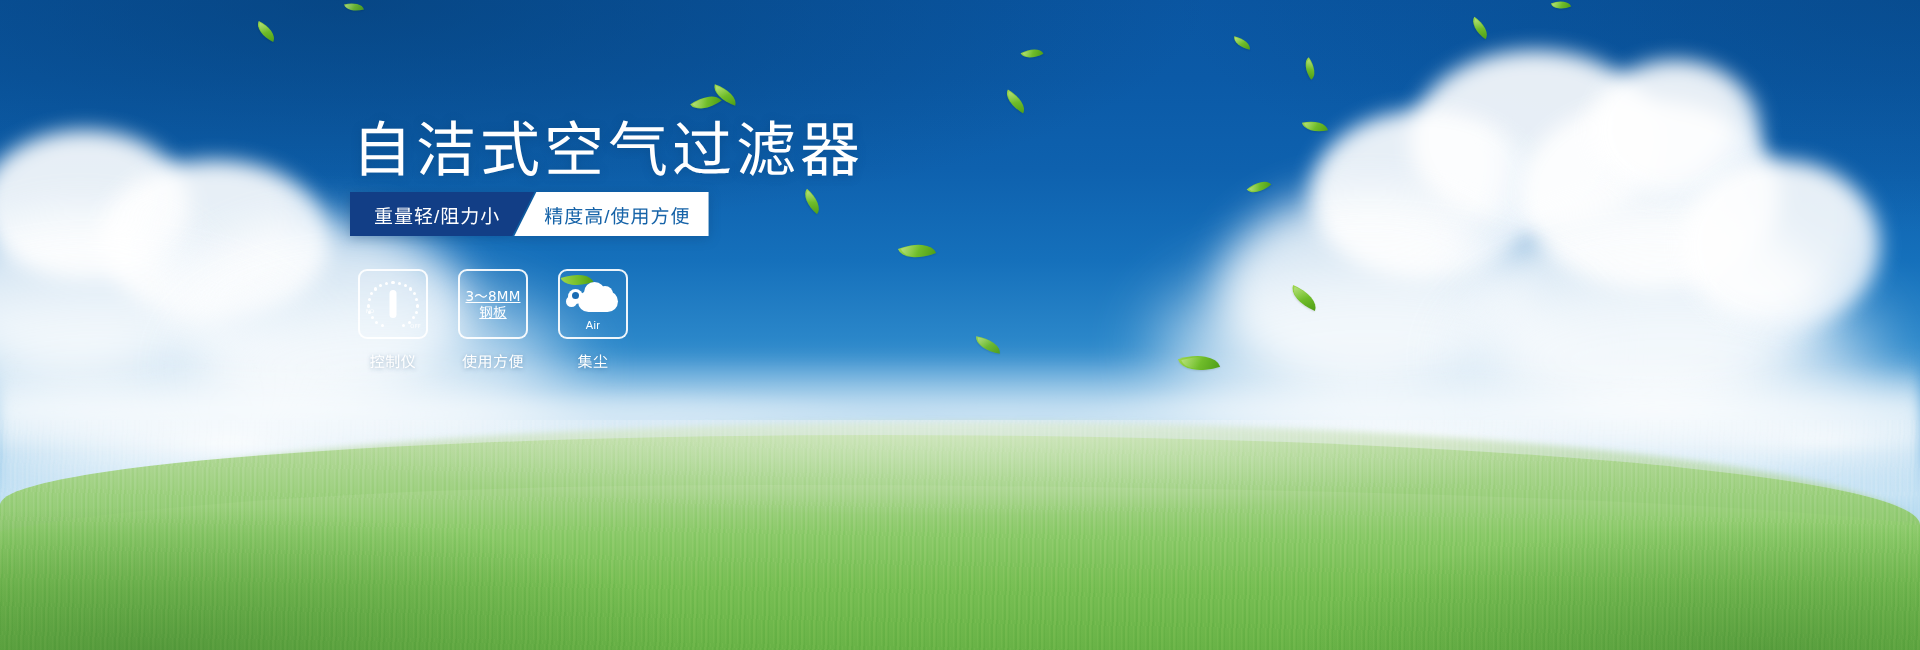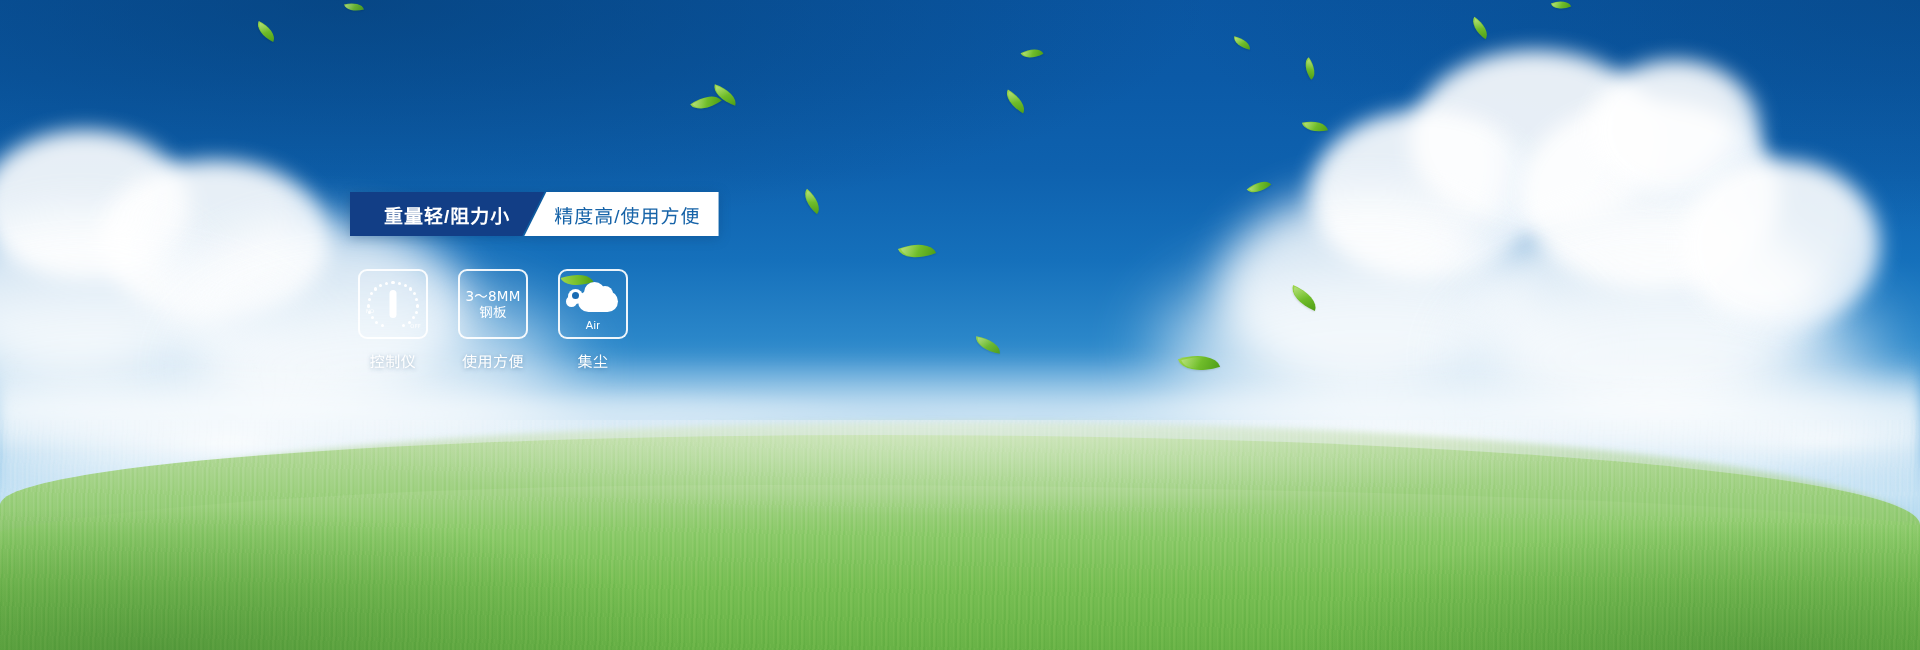--- a/index.html
+++ b/index.html
@@ -142,23 +142,22 @@
     display:flex;align-items:stretch;height:44px;
     filter:drop-shadow(0 2px 6px rgba(8,50,95,.28));
   }
   .tab{
     display:flex;align-items:center;justify-content:center;
     font-size:19px;letter-spacing:1px;height:44px;
     padding:0 18px;white-space:nowrap;
   }
   .tab-a{
     background:#123e86;color:#ffffff;
-    padding-left:34px;padding-right:34px;
+    padding-left:24px;padding-right:34px;
     clip-path:polygon(0 0, 100% 0, calc(100% - 22px) 100%, 0 100%);
-    font-weight:bold;
   }
   .tab-b{
     background:#ffffff;color:#1663a8;
     margin-left:-20px;
     padding-left:30px;
     clip-path:polygon(22px 0, 100% 0, 100% 100%, 0 100%);
   }
 
   
   .features{
@@ -299,20 +298,21 @@
     <div class="leaf" style="left:1303px;top:120px;width:24px;height:13px;transform:rotate(-12deg);"></div>
     <div class="leaf" style="left:1289px;top:290px;width:30px;height:16px;transform:rotate(22deg);"></div>
     <div class="leaf" style="left:1180px;top:353px;width:38px;height:20px;transform:rotate(-18deg);"></div>
     <div class="leaf" style="left:1469px;top:22px;width:22px;height:12px;transform:rotate(35deg);"></div>
     <div class="leaf" style="left:1552px;top:0px;width:18px;height:10px;transform:rotate(-20deg);"></div>
     <div class="leaf" style="left:975px;top:338px;width:26px;height:14px;transform:rotate(8deg);opacity:.95;"></div>
   </div>
 
   <div class="content">
 
+    <div class="title">自洁式空气过滤器</div>
 
     <div class="tabs">
       <div class="tab tab-a">重量轻/阻力小</div>
       <div class="tab tab-b">精度高/使用方便</div>
     </div>
 
     <div class="features">
 
       <div class="feature">
         <div class="fbox">
@@ -343,21 +343,21 @@
             <span class="lbl lbl-off">OFF</span>
           </div>
         </div>
         <div class="flabel">控制仪</div>
       </div>
 
 
 
       <div class="feature">
         <div class="fbox">
-          <div class="fbox-text" style="white-space:pre-line;">3～8MM
+          <div class="fbox-text" style="white-space:pre-line;text-decoration:underline;">3～8MM
 钢板</div>
         </div>
         <div class="flabel">使用方便</div>
       </div>
 
       <div class="feature">
         <div class="fbox">
           <div class="airicon">
             <div class="swoosh"></div>
             <div class="c-s1"></div>

